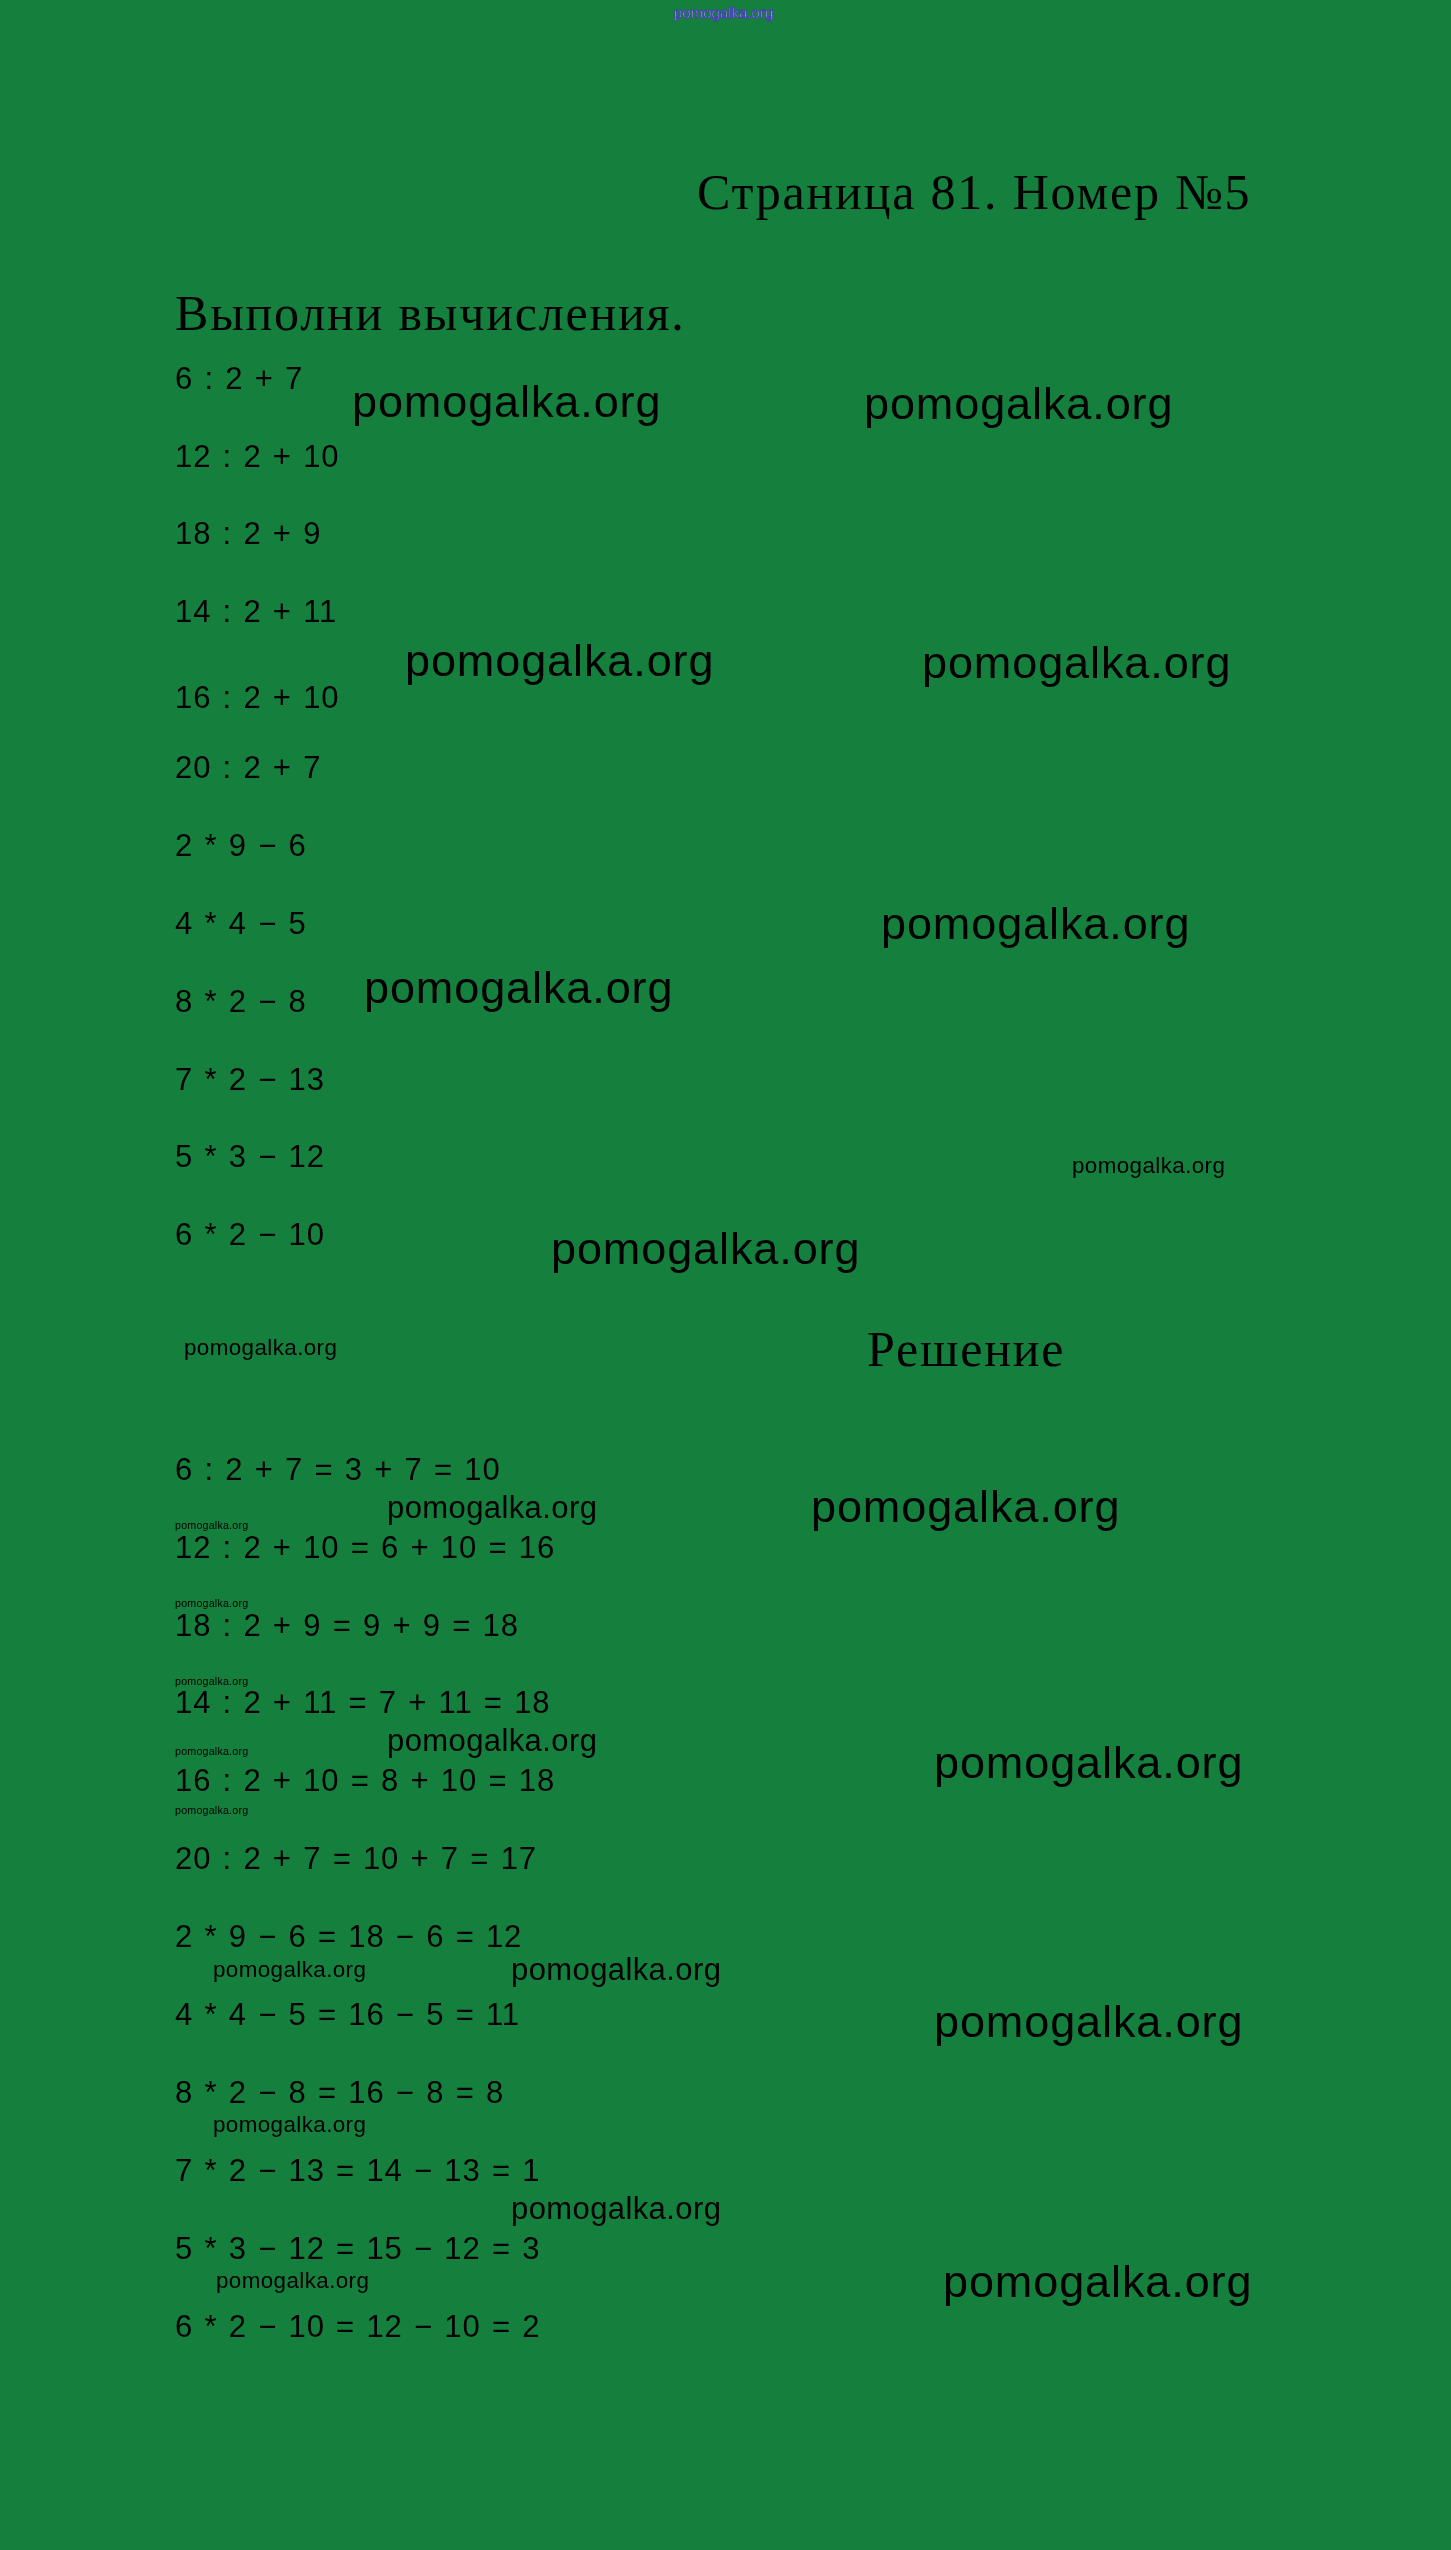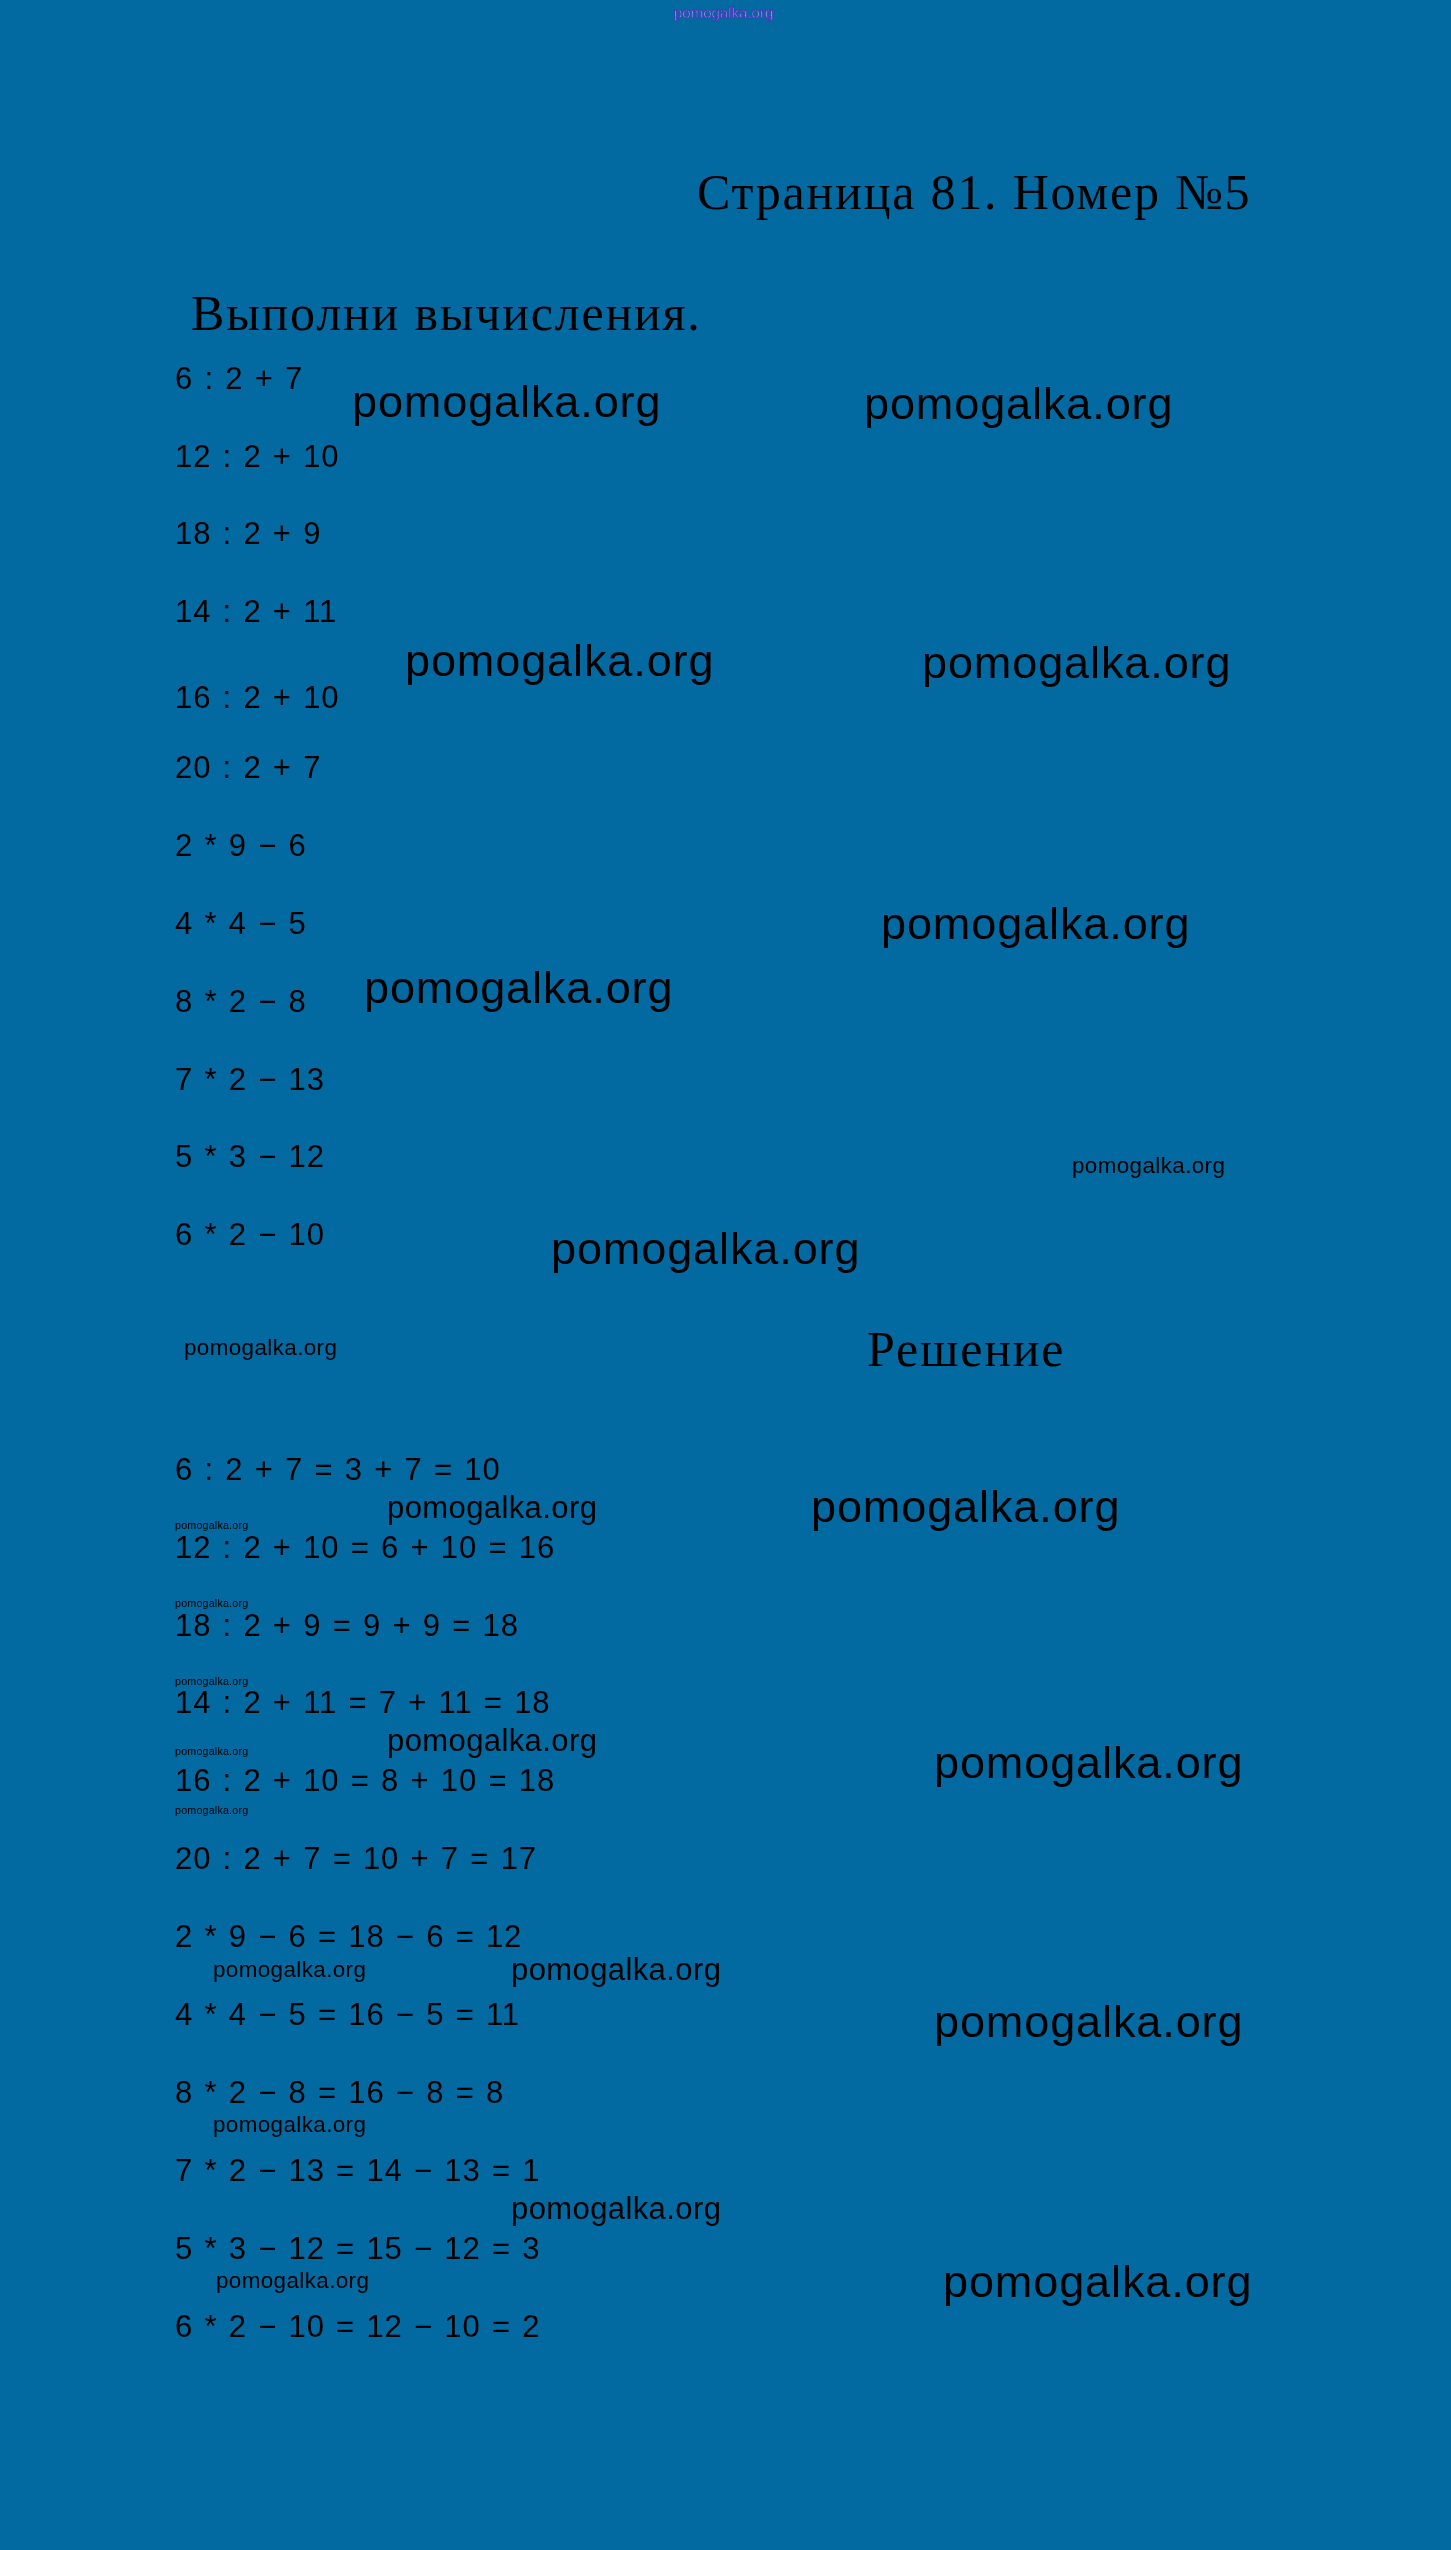--- a/index.html
+++ b/index.html
@@ -1,20 +1,20 @@
 <!DOCTYPE html>
 <html style="font-size:14.3px"><head>
 <meta charset="utf-8">
 <style>
   html, body { margin: 0; padding: 0; background: #ffffff; }
   #page {
     position: relative;
     width: 1451px;
     height: 2550px;
-    background: #0369a1;
+    background: #15803d;
     overflow: hidden;
   }
   .abs { position: absolute; white-space: nowrap; }
   .serif {
     font-family: "Liberation Serif", serif;
     color: #000000;
     text-align: right;
   }
   .title { font-size: 50px; letter-spacing: 1.8px; }
   .section-head { font-size: 50px; letter-spacing: 1.8px; }
@@ -43,21 +43,21 @@
 </style>
 </head>
 <body>
 
 <div id="page">
 
   <div class="abs wm wm-top" style="left:674px; top:4.5px;">pomogalka.org</div>
 
   <div class="abs serif title" style="left:697px; top:163px;">Страница 81. Номер №5</div>
 
-  <div class="abs serif section-head" style="left:191px; top:284px;">Выполни вычисления.</div>
+  <div class="abs serif section-head" style="left:175px; top:284px;">Выполни вычисления.</div>
 
   <div class="abs math" style="left:175px; top:362px;">6 : 2 + 7</div>
   <div class="abs math" style="left:175px; top:440px;">12 : 2 + 10</div>
   <div class="abs math" style="left:175px; top:517px;">18 : 2 + 9</div>
   <div class="abs math" style="left:175px; top:595px;">14 : 2 + 11</div>
   <div class="abs math" style="left:175px; top:673px;margin-top:8px;">16 : 2 + 10</div>
   <div class="abs math" style="left:175px; top:751px;">20 : 2 + 7</div>
   <div class="abs math" style="left:175px; top:829px;">2 * 9 − 6</div>
   <div class="abs math" style="left:175px; top:907px;">4 * 4 − 5</div>
   <div class="abs math" style="left:175px; top:985px;">8 * 2 − 8</div>

